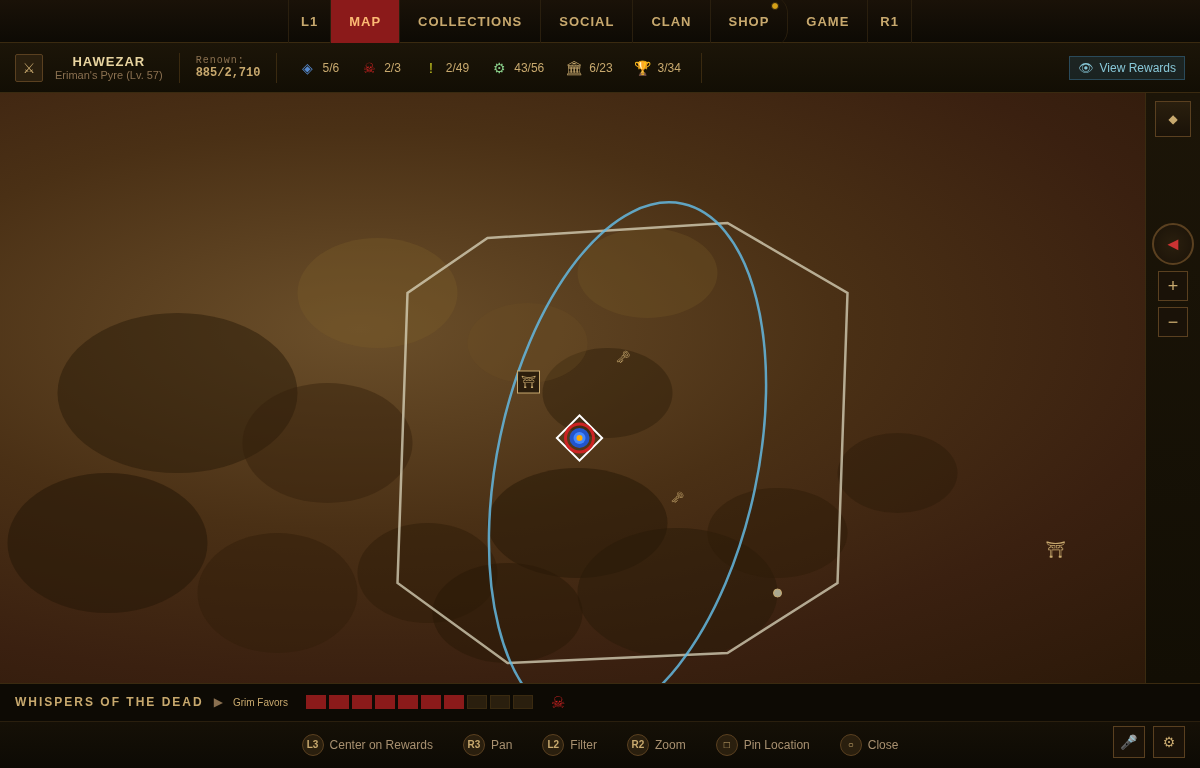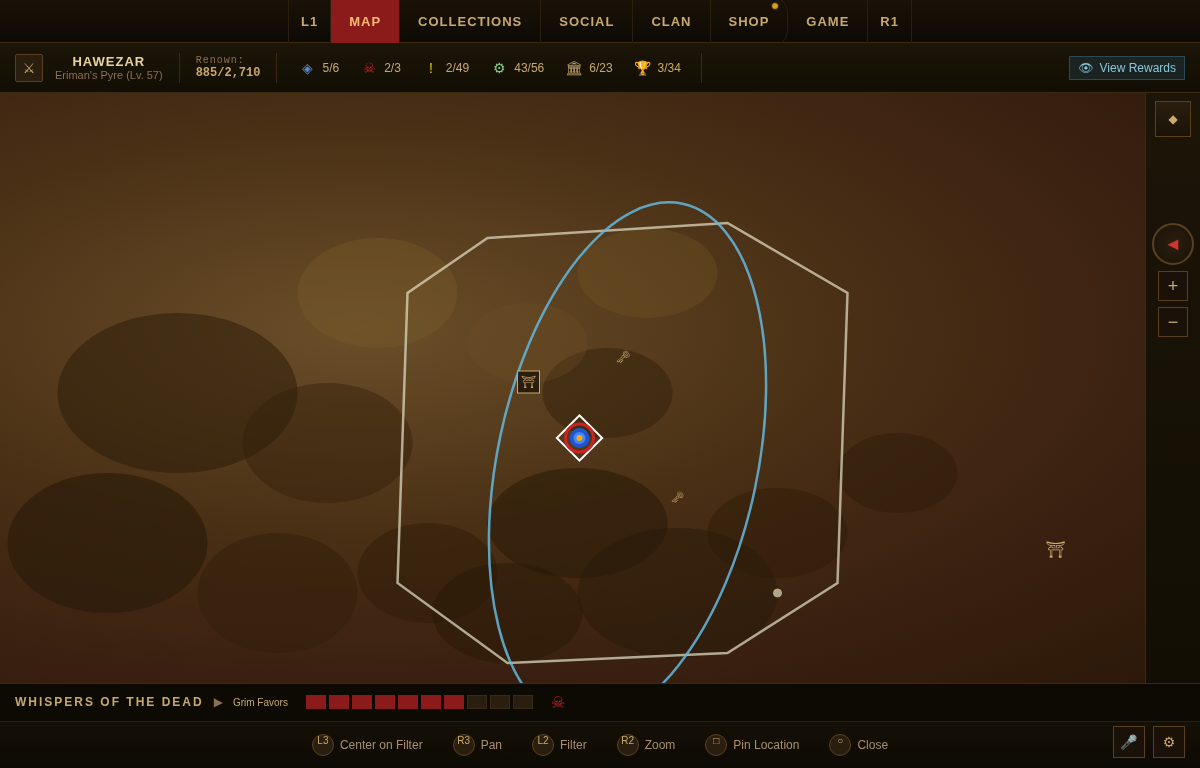--- a/index.html
+++ b/index.html
@@ -332,23 +332,25 @@
       cursor: pointer;
     }
 
     .control-key {
       width: 22px;
       height: 22px;
       border-radius: 50%;
       border: 1px solid #5a4020;
       background: #2a1f0e;
       display: flex;
+      align-items: center;
       justify-content: center;
       color: #c8a96e;
       font-size: 10px;
+      font-weight: bold;
     }
 
     
     #bottom-right-controls {
       position: absolute;
       bottom: 10px;
       right: 15px;
       display: flex;
       gap: 8px;
       z-index: 101;
@@ -544,21 +546,21 @@
       <div class="favor-segment empty"></div>
     </div>
     <span class="favor-icon">☠</span>
   </div>
 
   <div id="bottom-controls">
     <div class="control-item">
       <div class="control-key">
           <span>L3</span>
         </div>
-      <span>Center on Filter</span>
+      <span>Center on Rewards</span>
     </div>
     <div class="control-item">
       <div class="control-key">
           <span>R3</span>
         </div>
       <span>Pan</span>
     </div>
     <div class="control-item">
       <div class="control-key">
           <span>L2</span>

